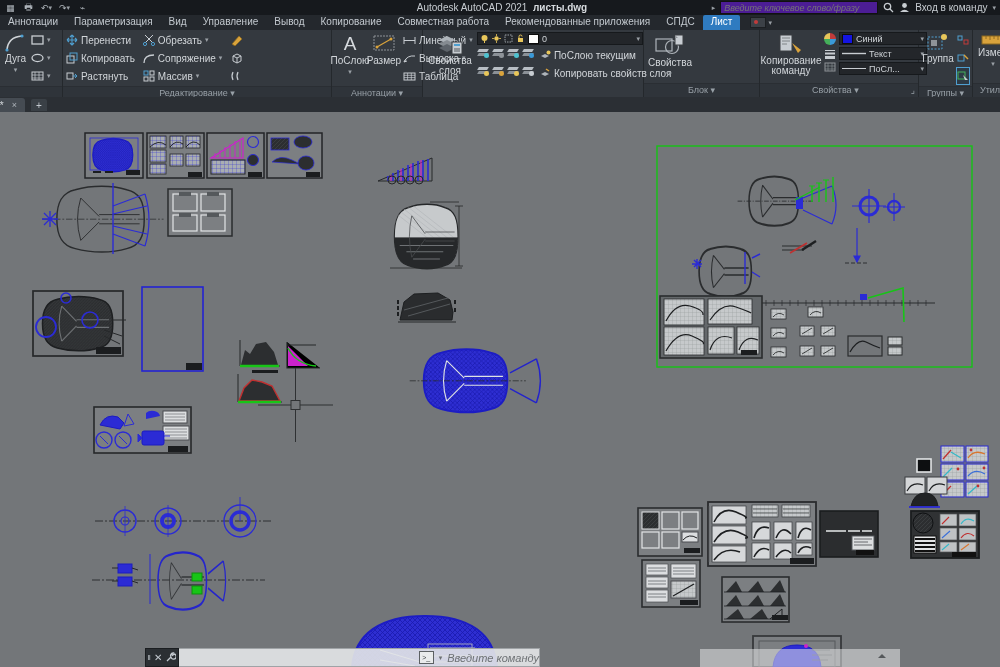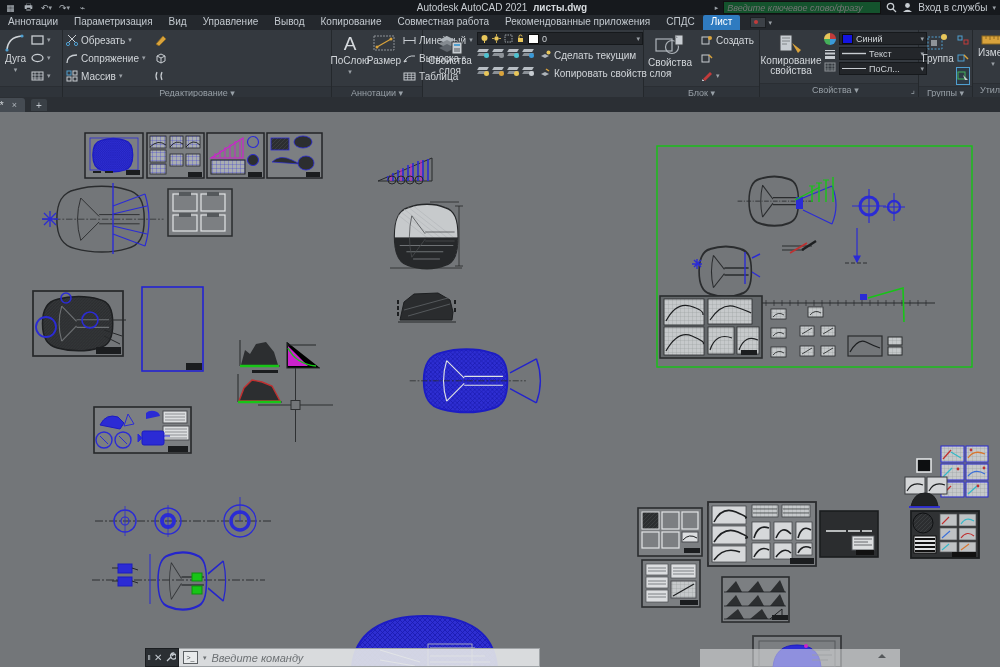--- a/index.html
+++ b/index.html
@@ -7,21 +7,21 @@
          font-family:"Liberation Sans",sans-serif;background:#737679;}
   .abs{position:absolute;}
   
   .titlebar{left:0;top:0;width:1000px;height:15px;background:#16191d;display:flex;
             align-items:center;color:#c7ccd1;font-size:10px;}
   .qat{display:flex;align-items:center;gap:5px;padding-left:4px;color:#aeb4ba;}
   .qicon{width:13px;height:11px;display:inline-flex;align-items:center;justify-content:center;font-size:9px;}
   .title-center{position:absolute;left:4px;right:0;text-align:center;pointer-events:none;}
   .title-center b{font-weight:bold;color:#d7dbdf;}
   .tb-right{margin-left:auto;display:flex;align-items:center;gap:5px;padding-right:4px;}
-  .searchbox{width:150px;height:11px;background:#14532d;border:1px solid #111;color:#9aa0a6;
+  .searchbox{width:150px;height:11px;background:#4c1d95;border:1px solid #111;color:#9aa0a6;
              font-size:9px;font-style:italic;padding:0 3px;font-family:"Liberation Sans",sans-serif;}
   
   .tabrow{left:0;top:15px;width:1000px;height:15px;background:#24282d;display:flex;
           font-size:10px;color:#c3c9cf;align-items:stretch;}
   .rtab{padding:1px 8px 0 8px;cursor:default;}
   .rtab.active{background:#2f7bc0;color:#fff;border-radius:2px 2px 0 0;}
   .tab-extra{display:flex;align-items:center;gap:2px;margin-left:10px;color:#9aa0a6;}
   .flagicon{width:14px;height:9px;background:#3c4147;border:1px solid #1c1f22;position:relative;}
   .flagicon:after{content:"";position:absolute;left:3px;top:2px;width:4px;height:4px;background:#c23b3b;border-radius:50%;}
   
@@ -50,21 +50,21 @@
   .ftab{height:14px;background:#454b52;color:#d4d8db;font-size:10px;display:flex;align-items:center;
         gap:8px;padding:0 8px 0 4px;margin-left:-16px;border-radius:3px 3px 0 0;}
   .ftab .x{color:#aeb4ba;font-size:9px;}
   .fplus{height:12px;width:16px;background:#3a4046;color:#c3c9cf;font-size:10px;display:flex;
          align-items:center;justify-content:center;margin-left:6px;border-radius:2px 2px 0 0;margin-bottom:1px;}
   
   .cmdbar{left:145px;top:648px;width:395px;height:19px;display:flex;z-index:5;}
   .cmd-dark{width:32px;background:#2b2f33;display:flex;align-items:center;justify-content:space-around;
             color:#c3c9cf;font-size:10px;border:1px solid #1b1e21;}
   .cmd-light{flex:1;background:rgba(226,228,230,0.92);display:flex;align-items:center;gap:5px;
-             border:1px solid #9fa3a6;border-left:none;}
+             border:1px solid #9fa3a6;border-left:none;justify-content:flex-end;}
   .cmd-chip{width:13px;height:11px;border:1px solid #5c6063;margin-left:4px;background:#e9ebec;
             font-size:7px;color:#45494c;display:flex;align-items:center;justify-content:center;}
   .cmd-text{font-size:11px;color:#6d7174;font-style:italic;}
   svg text{font-family:"Liberation Sans",sans-serif;}
 </style>
 </head>
 <body>
 
 <div id="stage">
 
@@ -83,21 +83,21 @@
       <span class="dd">▸</span>
       <input class="searchbox" placeholder="Введите ключевое слово/фразу" style="">
       <svg width="11" height="11">
         <circle cx="4.5" cy="4.5" r="3.2" fill="none" stroke="#c7ccd1" stroke-width="1.3"></circle>
         <line x1="7" y1="7" x2="10" y2="10" stroke="#c7ccd1" stroke-width="1.3"></line>
       </svg>
       <svg width="11" height="11">
         <circle cx="5.5" cy="3.5" r="2.4" fill="#c7ccd1"></circle>
         <path d="M1,10 Q5.5,5.5 10,10 Z" fill="#c7ccd1"></path>
       </svg>
-      <span>Вход в службы</span>
+      <span>Вход в команду</span>
       <span class="dd">▾</span>
     </div>
   </div>
 
   <div class="abs tabrow">
     <span class="rtab">Аннотации</span>
     <span class="rtab">Параметризация</span>
     <span class="rtab">Вид</span>
     <span class="rtab">Управление</span>
     <span class="rtab">Вывод</span>
@@ -145,20 +145,42 @@
               </svg>
               <span class="dd">▾</span>
             </span>
         </div>
       </div>
       <div class="plabel">&nbsp;</div>
     </div>
 
     <div class="panel" style="width:268px">
       <div class="pbody" style="gap:8px">
+        <div class="btn-col">
+          <span class="btn-sm">
+            <svg width="12" height="12">
+                <path d="M6,1 V11 M1,6 H11 M6,1 L4,3 M6,1 L8,3 M6,11 L4,9 M6,11 L8,9 M1,6 L3,4 M1,6 L3,8 M11,6 L9,4 M11,6 L9,8" stroke="#4f9fd0" stroke-width="1.1" fill="none"></path>
+              </svg>
+            <span>Перенести</span>
+            </span>
+          <span class="btn-sm">
+            <svg width="12" height="12">
+                <rect x="1" y="4" width="7" height="7" fill="none" stroke="#c8cdd2"></rect>
+                <rect x="4" y="1" width="7" height="7" fill="none" stroke="#4f9fd0"></rect>
+              </svg>
+            <span>Копировать</span>
+            </span>
+          <span class="btn-sm">
+            <svg width="12" height="12">
+                <rect x="1" y="3" width="6" height="6" fill="none" stroke="#c8cdd2"></rect>
+                <path d="M7,6 H11 M11,6 L9,4 M11,6 L9,8" stroke="#4f9fd0" fill="none"></path>
+              </svg>
+            <span>Растянуть</span>
+            </span>
+        </div>
         <div class="btn-col">
           <span class="btn-sm">
             <svg width="12" height="12">
                 <path d="M2,1 L10,9 M10,1 L2,9" stroke="#c8cdd2"></path>
                 <circle cx="2" cy="10" r="1.6" fill="none" stroke="#4f9fd0"></circle>
                 <circle cx="10" cy="10" r="1.6" fill="none" stroke="#4f9fd0"></circle>
               </svg>
             <span>Обрезать</span>
               <span class="dd">▾</span>
             </span>
@@ -299,21 +321,21 @@
                 </span>
               <span class="lyr">
                   <span class="dot" style="background:#3a9ad9"></span>
                 </span>
             </div>
             <span class="btn-sm">
               <svg width="11" height="10">
                   <path d="M1,6 L5,4 L9,6 L5,8 Z" fill="#aeb4ba"></path>
                   <circle cx="8.5" cy="2.5" r="2" fill="#e8c65a"></circle>
                 </svg>
-              <span>Сделать текущим</span>
+              <span>ПоСлою текущим</span>
               </span>
           </div>
           <div style="display:flex;gap:4px">
             <div class="icon-grid">
               <span class="lyr">
                   <span class="dot" style="background:#e8c65a"></span>
                 </span>
               <span class="lyr">
                   <span class="dot" style="background:#d9a33c"></span>
                 </span>
@@ -341,55 +363,33 @@
         <div class="btn-lg" style="width:42px">
           <svg width="30" height="24">
             <rect x="1" y="6" width="16" height="12" fill="none" stroke="#aeb4ba" stroke-width="1.2"></rect>
             <circle cx="17" cy="14" r="6.5" fill="none" stroke="#aeb4ba" stroke-width="1.2"></circle>
             <path d="M20,2 h8 v10 h-8 z" fill="#c8cdd2" stroke="#3a3e42"></path>
               <path d="M20,2 l3,3 h-3 z" fill="#8e9398"></path>
           </svg>
           <span>Свойства</span>
             <span class="dd">▾</span>
         </div>
-        <div class="btn-col">
-          <span class="btn-sm">
-            <svg width="12" height="10">
-                <rect x="1" y="2" width="7" height="7" fill="none" stroke="#c8cdd2"></rect>
-                <circle cx="9" cy="3" r="2" fill="#d9a33c"></circle>
-              </svg>
-            <span>Создать</span>
-            </span>
-          <span class="btn-sm">
-            <svg width="12" height="10">
-                <rect x="1" y="2" width="7" height="7" fill="none" stroke="#c8cdd2"></rect>
-                <path d="M8,2 L11,5" stroke="#d9a33c" stroke-width="1.4"></path>
-              </svg>
-            </span>
-          <span class="btn-sm">
-            <svg width="12" height="10">
-                <path d="M2,8 L9,1 L11,3 L4,10 Z" fill="#c23b3b"></path>
-                <path d="M1,9 l2,1 z" stroke="#c8cdd2"></path>
-              </svg>
-              <span class="dd">▾</span>
-            </span>
-        </div>
       </div>
       <div class="plabel"><span>Блок</span> ▾</div>
     </div>
 
     <div class="panel" style="width:158px">
       <div class="pbody" style="gap:5px">
         <div class="btn-lg" style="width:52px">
           <svg width="26" height="22">
             <rect x="2" y="2" width="12" height="16" fill="#c8cdd2" stroke="#3a3e42"></rect>
               <path d="M4,5 h8 M4,8 h8 M4,11 h5" stroke="#6d7174" stroke-width="0.8"></path>
             <path d="M14,10 L23,17 L20,20 Z" fill="#d9a33c"></path>
           </svg>
-          <span>Копирование свойства</span>
+          <span>Копирование команду</span>
         </div>
         <div style="display:flex;flex-direction:column;gap:2px">
           <div style="display:flex;align-items:center;gap:3px">
             <svg width="12" height="12">
               <path d="M6,6 L6,0 A6,6 0 0 1 12,6 Z" fill="#c23b3b"></path>
                 <path d="M6,6 L12,6 A6,6 0 0 1 6,12 Z" fill="#3a9ad9"></path>
               <path d="M6,6 L6,12 A6,6 0 0 1 0,6 Z" fill="#45b05a"></path>
                 <path d="M6,6 L0,6 A6,6 0 0 1 6,0 Z" fill="#e8c65a"></path>
             </svg>
             <div class="combo" style="width:82px">

